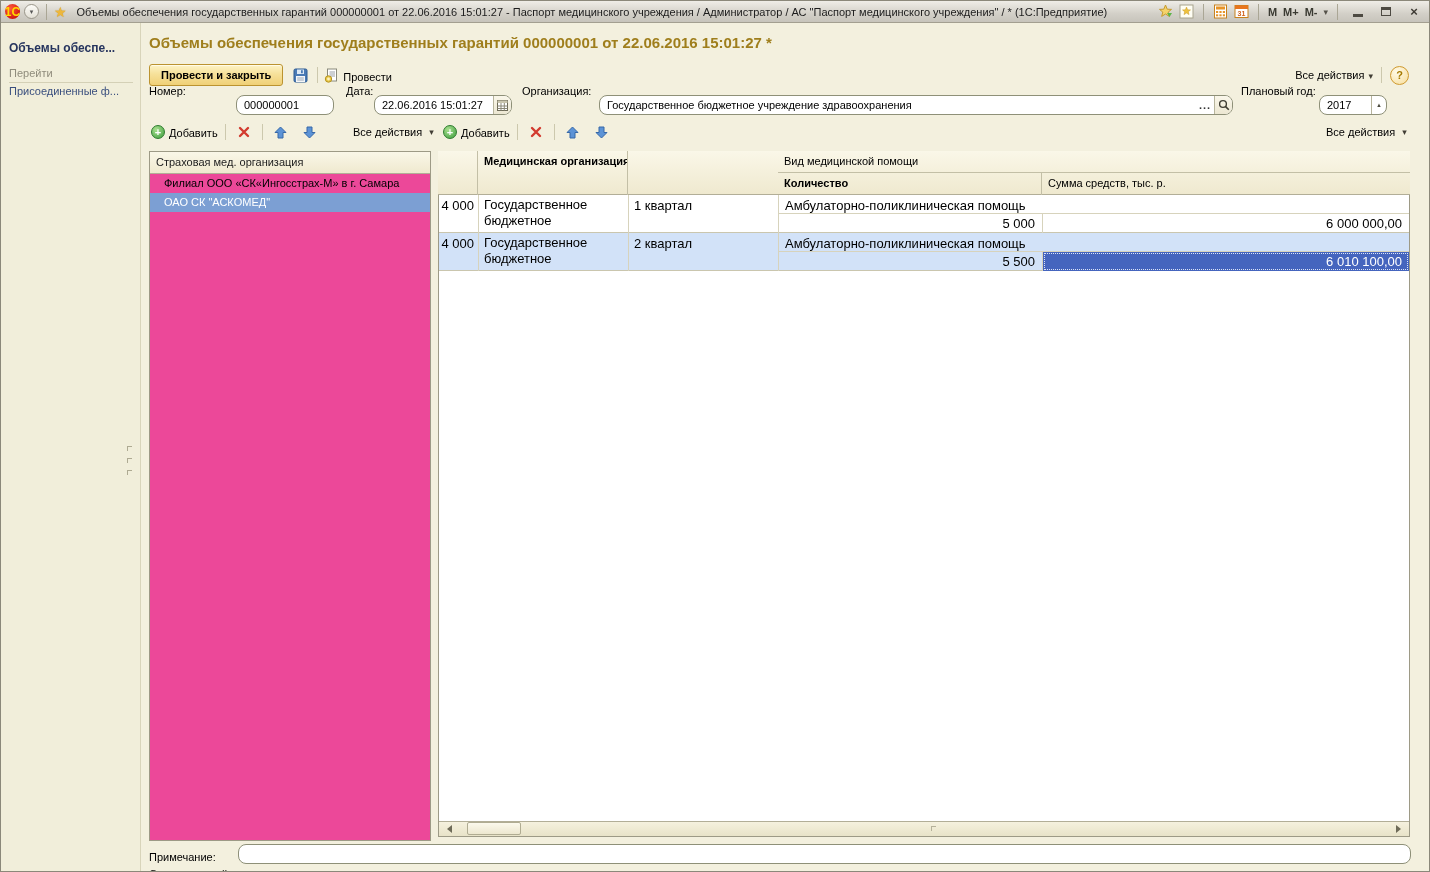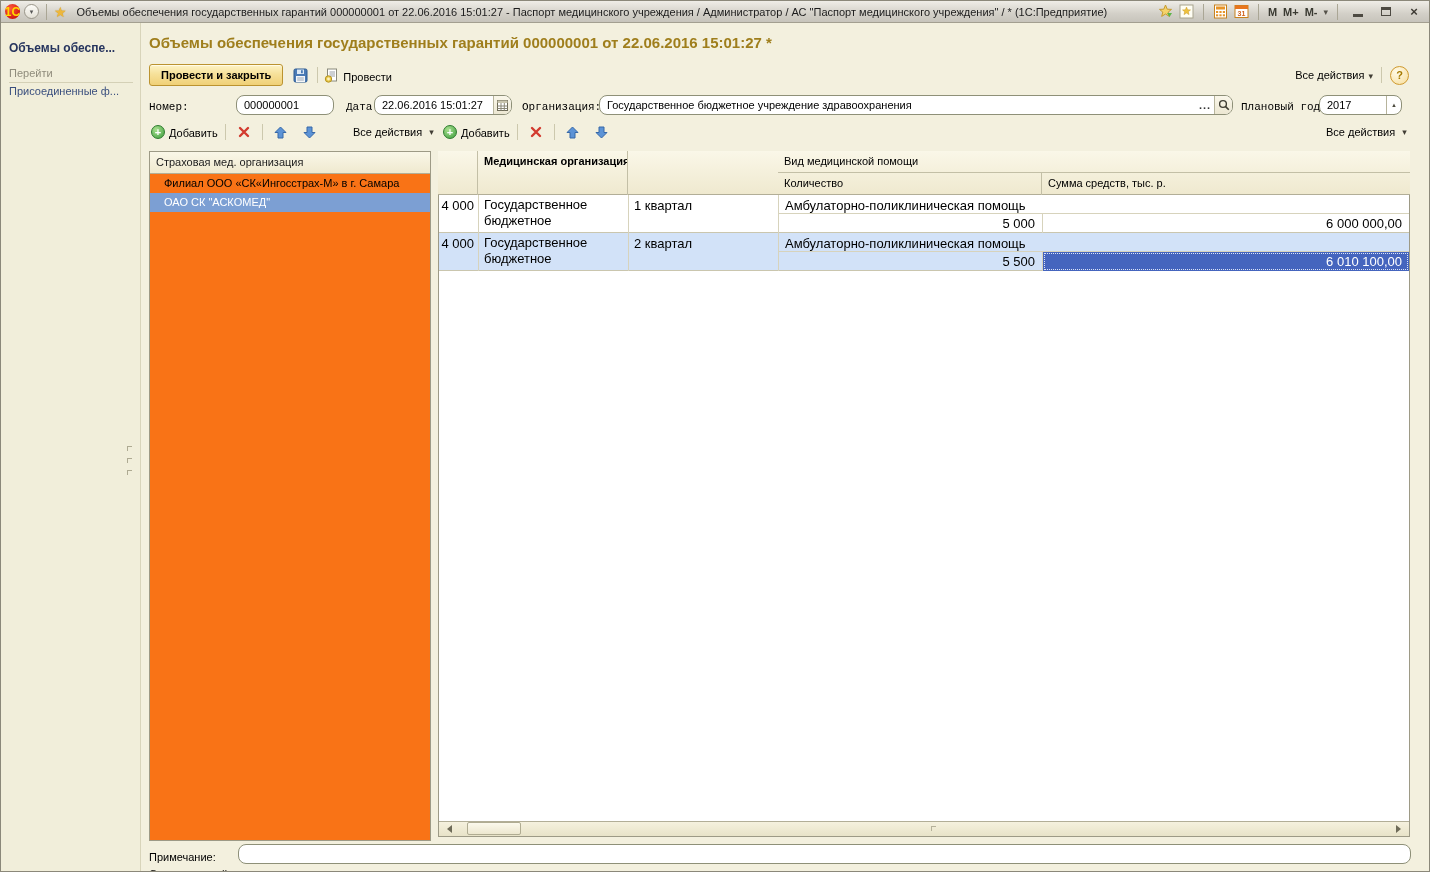--- a/index.html
+++ b/index.html
@@ -40,56 +40,56 @@
     background:linear-gradient(#fdf3c6,#f6e19a 45%,#f0d077);box-shadow:inset 0 1px 0 #fffbe8;display:flex;align-items:center;cursor:pointer;}
   .tool-btn{width:22px;height:22px;display:flex;align-items:center;justify-content:center;cursor:pointer;}
   .tool-sep{width:1px;height:16px;background:#ccc8ad;}
   .tool-link{display:flex;align-items:flex-end;gap:4px;cursor:pointer;}
   .topright{position:absolute;top:62px;right:20px;height:24px;display:flex;align-items:center;gap:8px;}
   .caret{font-size:9px;color:#403d34;}
   .help-btn{width:19px;height:19px;border-radius:50%;border:1px solid #cf9a2f;color:#a67a00;font-weight:bold;
     background:radial-gradient(circle at 35% 30%,#fffbe9,#f7dd9a);display:flex;align-items:center;justify-content:center;cursor:pointer;}
 
   
-  .lbl{position:absolute;top:96px;height:20px;line-height:20px;font-family:Liberation Mono, monospace;}
+  .lbl{position:absolute;top:80px;height:20px;line-height:20px;}
   .input{position:absolute;top:94px;height:20px;background:#fff;border:1px solid #8e9078;border-radius:8px;
     line-height:18px;padding:0 7px;white-space:nowrap;overflow:hidden;}
   .input-flat{border-radius:8px;display:flex;align-items:center;padding:0;}
   .input-flat .txt{flex:1;padding:0 7px;white-space:nowrap;overflow:hidden;}
   .in-btn{width:18px;height:18px;border-left:1px solid #b7b49c;display:flex;align-items:center;justify-content:center;cursor:pointer;
     background:linear-gradient(#faf7ea,#ece7d2);}
   .in-btn.first{border-left:none;}
   .dots{letter-spacing:1px;font-weight:bold;color:#333;line-height:10px;}
   .spin{width:15px;height:18px;border-left:1px solid #b7b49c;display:flex;flex-direction:column;}
   .spin div{flex:1;display:flex;align-items:center;justify-content:center;font-size:6px;color:#4c4a3e;cursor:pointer;}
   .spin div:first-child{border-bottom:1px solid #cfcbb4;}
 
   
   .ttoolbar{position:absolute;top:120px;height:22px;display:flex;align-items:center;gap:7px;}
   .add-ic{width:14px;height:14px;border-radius:50%;background:radial-gradient(circle at 35% 30%,#a8e08e,#3f9e3f);
     border:1px solid #2e7c2e;color:#fff;font-weight:bold;font-size:11px;line-height:12px;text-align:center;}
 
   
-  .ins-table{position:absolute;left:148px;top:150px;width:282px;height:690px;background:#f97316;border:1px solid #9d9a86;}
+  .ins-table{position:absolute;left:148px;top:150px;width:282px;height:690px;background:#ec4899;border:1px solid #9d9a86;}
   .ins-head{height:22px;line-height:21px;padding-left:6px;background:linear-gradient(#faf7e8,#efe9cf);
     border-bottom:1px solid #b2ae97;color:#1c1c1c;}
   .ins-row{height:19px;line-height:18px;padding-left:14px;white-space:nowrap;overflow:hidden;cursor:default;}
   .ins-row.selected{background:#7c9fd3;color:#fff;}
 
   
   .vt-frame{position:absolute;left:437px;top:150px;width:972px;height:686px;border:1px solid #9d9a86;background:#fff;}
   .vt-header{position:absolute;left:437px;top:150px;width:972px;height:44px;display:grid;
     grid-template-columns:40px 150px 150px 264px 1fr;grid-template-rows:22px 22px;
     background:linear-gradient(#faf7e8,#efe9cf);border-bottom:1px solid #b2ae97;font-size:11px;}
   .vt-header>div{padding:4px 6px 0;overflow:hidden;white-space:nowrap;}
   .h-blank{grid-column:1;grid-row:1/3;border-right:1px solid #c3bfa6;}
   .h-medorg{grid-column:2;grid-row:1/3;border-right:1px solid #c3bfa6;font-weight:bold;}
   .h-quarter{grid-column:3;grid-row:1/3;border-right:1px solid #c3bfa6;}
   .h-aid{grid-column:4/6;grid-row:1;border-bottom:1px solid #c3bfa6;}
-  .h-qty{grid-column:4;grid-row:2;border-right:1px solid #c3bfa6;}
+  .h-qty{grid-column:4;grid-row:2;border-right:1px solid #c3bfa6;font-weight:bold;}
   .h-sum{grid-column:5;grid-row:2;}
   .vt-row{position:absolute;left:438px;width:970px;height:38px;display:grid;
     grid-template-columns:40px 150px 150px 264px 1fr;grid-template-rows:19px 19px;background:#fff;
     border-bottom:1px solid #cac6ae;font-size:13px;}
   .vt-row.active{background:#d2e2f8;}
   .c-num{grid-column:1;grid-row:1/3;text-align:right;padding:3px 4px 0 0;border-right:1px solid #d7d3bc;}
   .c-org{grid-column:2;grid-row:1/3;padding:2px 5px;line-height:16px;border-right:1px solid #d7d3bc;overflow:hidden;}
   .c-quarter{grid-column:3;grid-row:1/3;padding:3px 5px 0;border-right:1px solid #d7d3bc;}
   .c-aid{grid-column:4/6;grid-row:1;padding:3px 6px 0;border-bottom:1px solid #d7d3bc;white-space:nowrap;overflow:hidden;}
   .c-qty{grid-column:4;grid-row:2;text-align:right;padding:2px 7px 0;border-right:1px solid #d7d3bc;}
@@ -248,21 +248,21 @@
       </span>
     <span class="in-btn">
       <svg width="12" height="12">
           <circle cx="5" cy="5" r="3.4" fill="none" stroke="#3f3d32" stroke-width="1.4"></circle>
           <line x1="7.6" y1="7.6" x2="10.8" y2="10.8" stroke="#3f3d32" stroke-width="1.6"></line>
         </svg>
     </span>
   </div>
 
   <div class="lbl" style="left:1240px;">Плановый год:</div>
-  <div class="input input-flat" style="left:1318px;width:83px;">
+  <div class="input input-flat" style="left:1318px;width:68px;">
     <span class="txt">2017</span>
     <span class="spin">
       <div>▲</div>
 
     </span>
   </div>
 
   <div class="ttoolbar" style="left:150px;">
     <div class="tool-link">
       <span class="add-ic">+</span>

